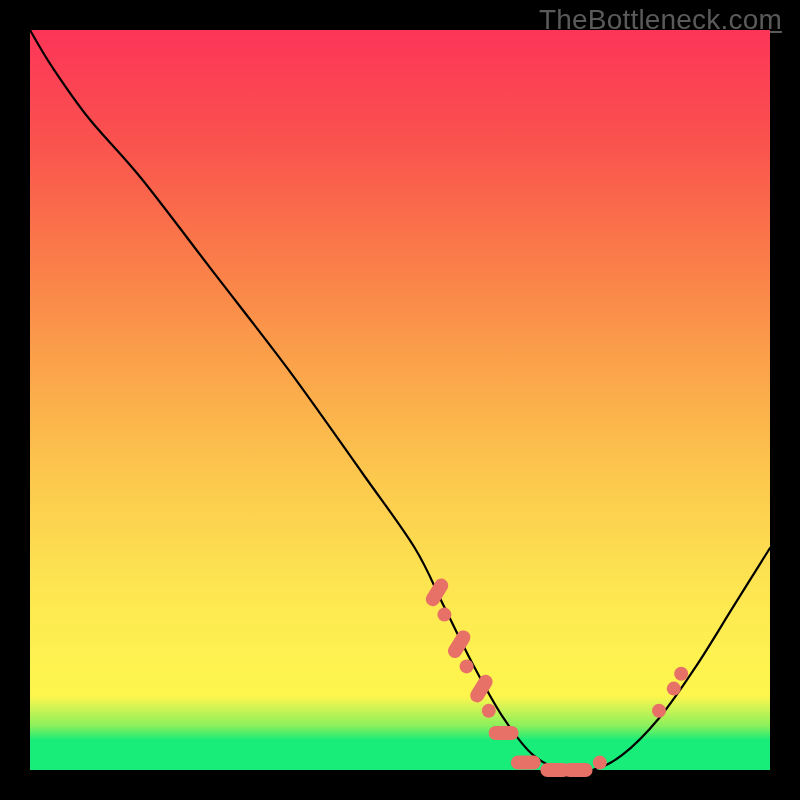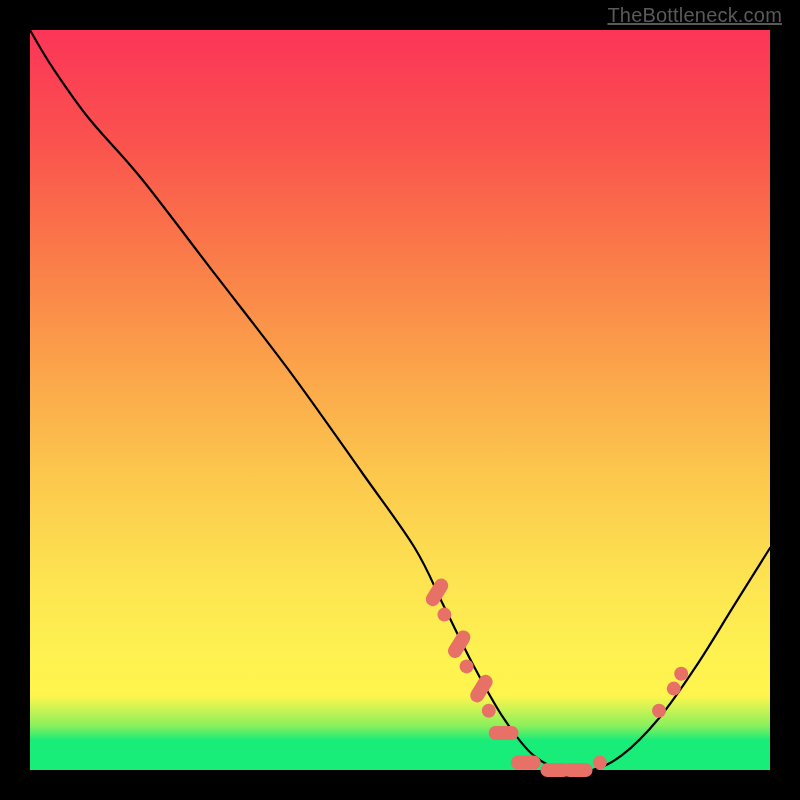--- a/index.html
+++ b/index.html
@@ -15,21 +15,21 @@
     position: relative;
     width: 800px;
     height: 800px;
     background: #000;
   }
   .watermark {
     position: absolute;
     top: 4px;
     right: 18px;
     color: #5a5a5a;
-    font-size: 20px;
+    font-size: 28px;
     font-weight: 500;
     letter-spacing: 0.2px;
     user-select: none;
     text-decoration: underline;
   }
   
   .plot {
     position: absolute;
     left: 30px;
     top: 30px;

